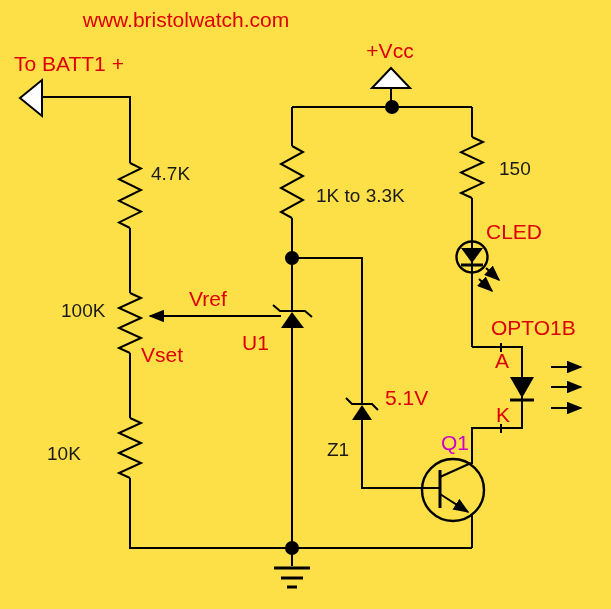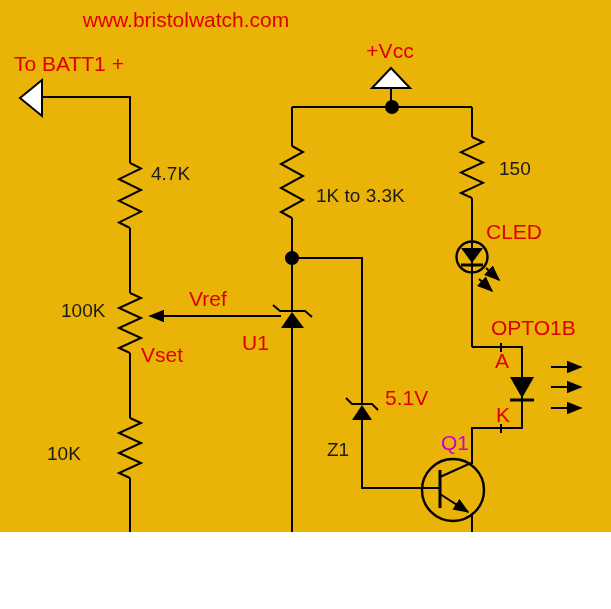--- a/index.html
+++ b/index.html
@@ -1,16 +1,16 @@
 <!DOCTYPE html>
 <html><head>
 <meta charset="utf-8">
 <style>
   html,body{margin:0;padding:0;background:#ffffff;}
-  .stage{position:relative;width:611px;height:532px;background:#eab308;overflow:hidden;}
+  .stage{position:relative;width:611px;height:609px;background:#fde047;overflow:hidden;}
   svg{display:block;}
   svg text{font-family:"Liberation Sans","DejaVu Sans",sans-serif;}
   .lbl-red{font-size:21px;}
   .lbl-black{font-size:19px;}
   .lbl-title{font-size:21px;}
   .wire{stroke:#000000;stroke-width:2;fill:none;}
   .wire-thick{stroke:#000000;stroke-width:3;fill:none;}
   .sym-fill{fill:#000000;stroke:none;}
   .sym-open{fill:#ffffff;stroke:#000000;stroke-width:2;}
   .sym-circle{fill:none;stroke:#000000;stroke-width:2.4;}

